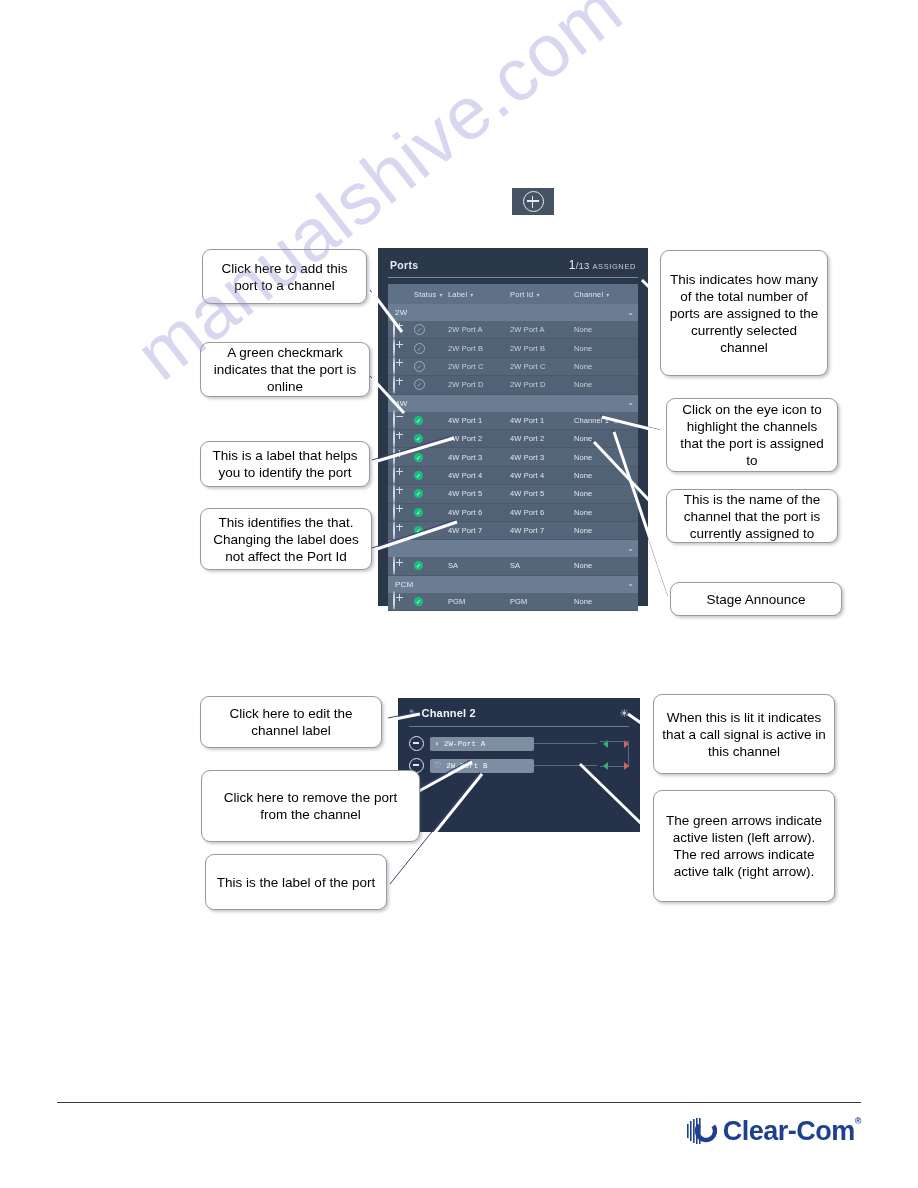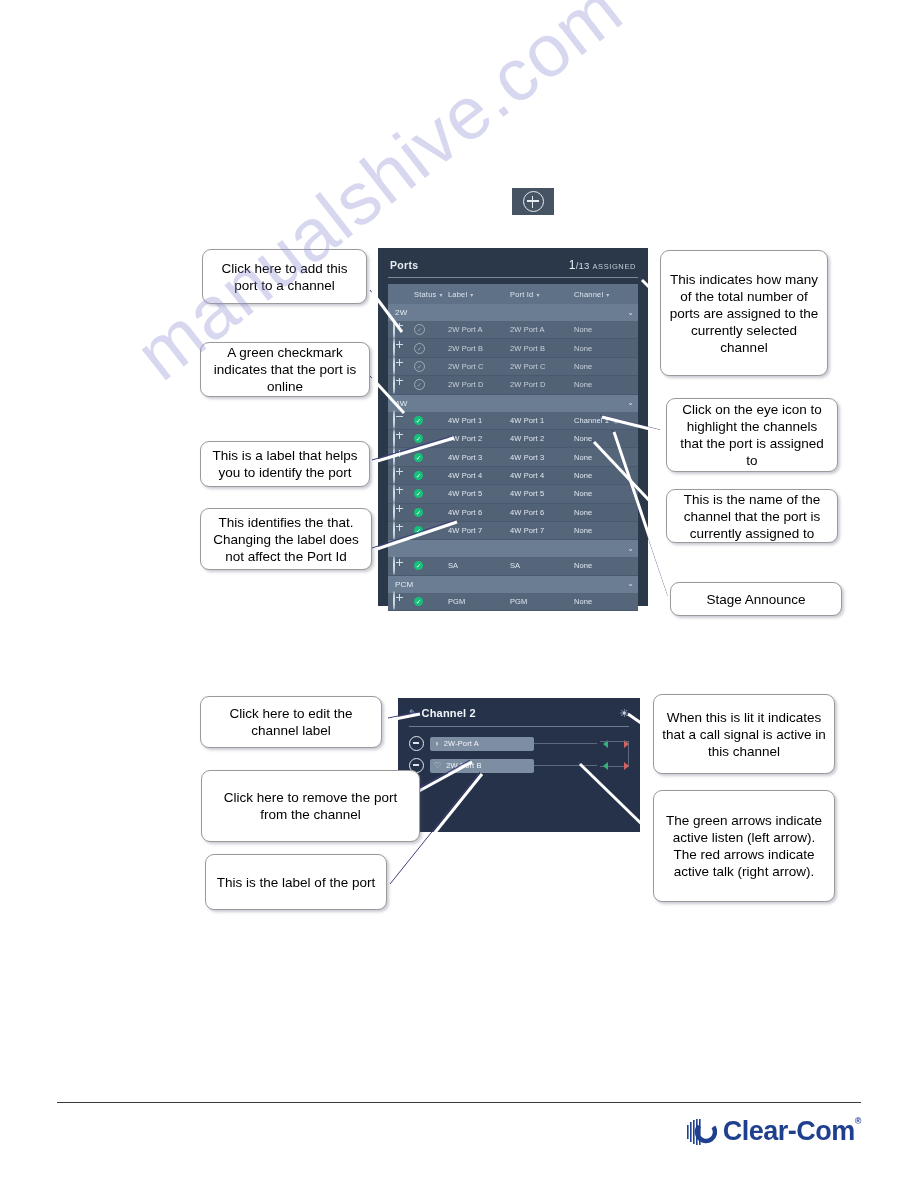--- a/index.html
+++ b/index.html
@@ -162,37 +162,37 @@
     border:1.2px solid #dde5ee;position:relative;flex:none;margin-right:6px;
   }
   .minus-circle:before{
     content:"";position:absolute;left:2.5px;top:5.4px;width:6.5px;height:1.2px;background:#dde5ee;
   }
   .port-pill{
     width:100px;height:14px;background:#7d8ea3;border-radius:2px;
     display:flex;align-items:center;gap:5px;padding-left:4px;flex:none;
   }
   .pill-icon{font-size:8px;color:#ccd7e4;line-height:8px;}
-  .pill-label{font-size:7.5px;color:#f2f6fa;letter-spacing:.1px;}
+  .pill-label{font-size:7.5px;color:#f2f6fa;letter-spacing:.1px;font-family:Liberation Mono, monospace;}
   .link-line{flex:1;height:1px;background:#5c6a80;margin:0 0 0 0;}
   .tri{width:0;height:0;flex:none;}
   .tri.left{border-top:4px solid transparent;border-bottom:4px solid transparent;border-right:5px solid #34b07a;margin-left:6px;}
   .tri.right{border-top:4px solid transparent;border-bottom:4px solid transparent;border-left:5px solid #d4625f;margin-left:16px;}
   .bracket{
     position:absolute;right:0;top:5px;width:28px;height:24px;
     border:1px solid #5c6a80;border-left:none;
   }
 
   
   .footer-rule{
     position:absolute;left:57px;top:1102px;width:804px;height:1px;background:#3a3a3a;
   }
   .logo{
     position:absolute;right:57px;top:1116px;
-    display:flex;align-items:center;gap:6px;
+    display:flex;gap:6px;
   }
   .logo-mark{width:30px;height:30px;position:relative;}
   .logo-text{
     font-size:27px;font-weight:bold;color:#1f3f8f;
     font-family:"Liberation Sans", sans-serif;letter-spacing:-.5px;
   }
   .logo-reg{font-size:9px;color:#1f3f8f;vertical-align:top;}
 </style>
 </head>
 <body>

